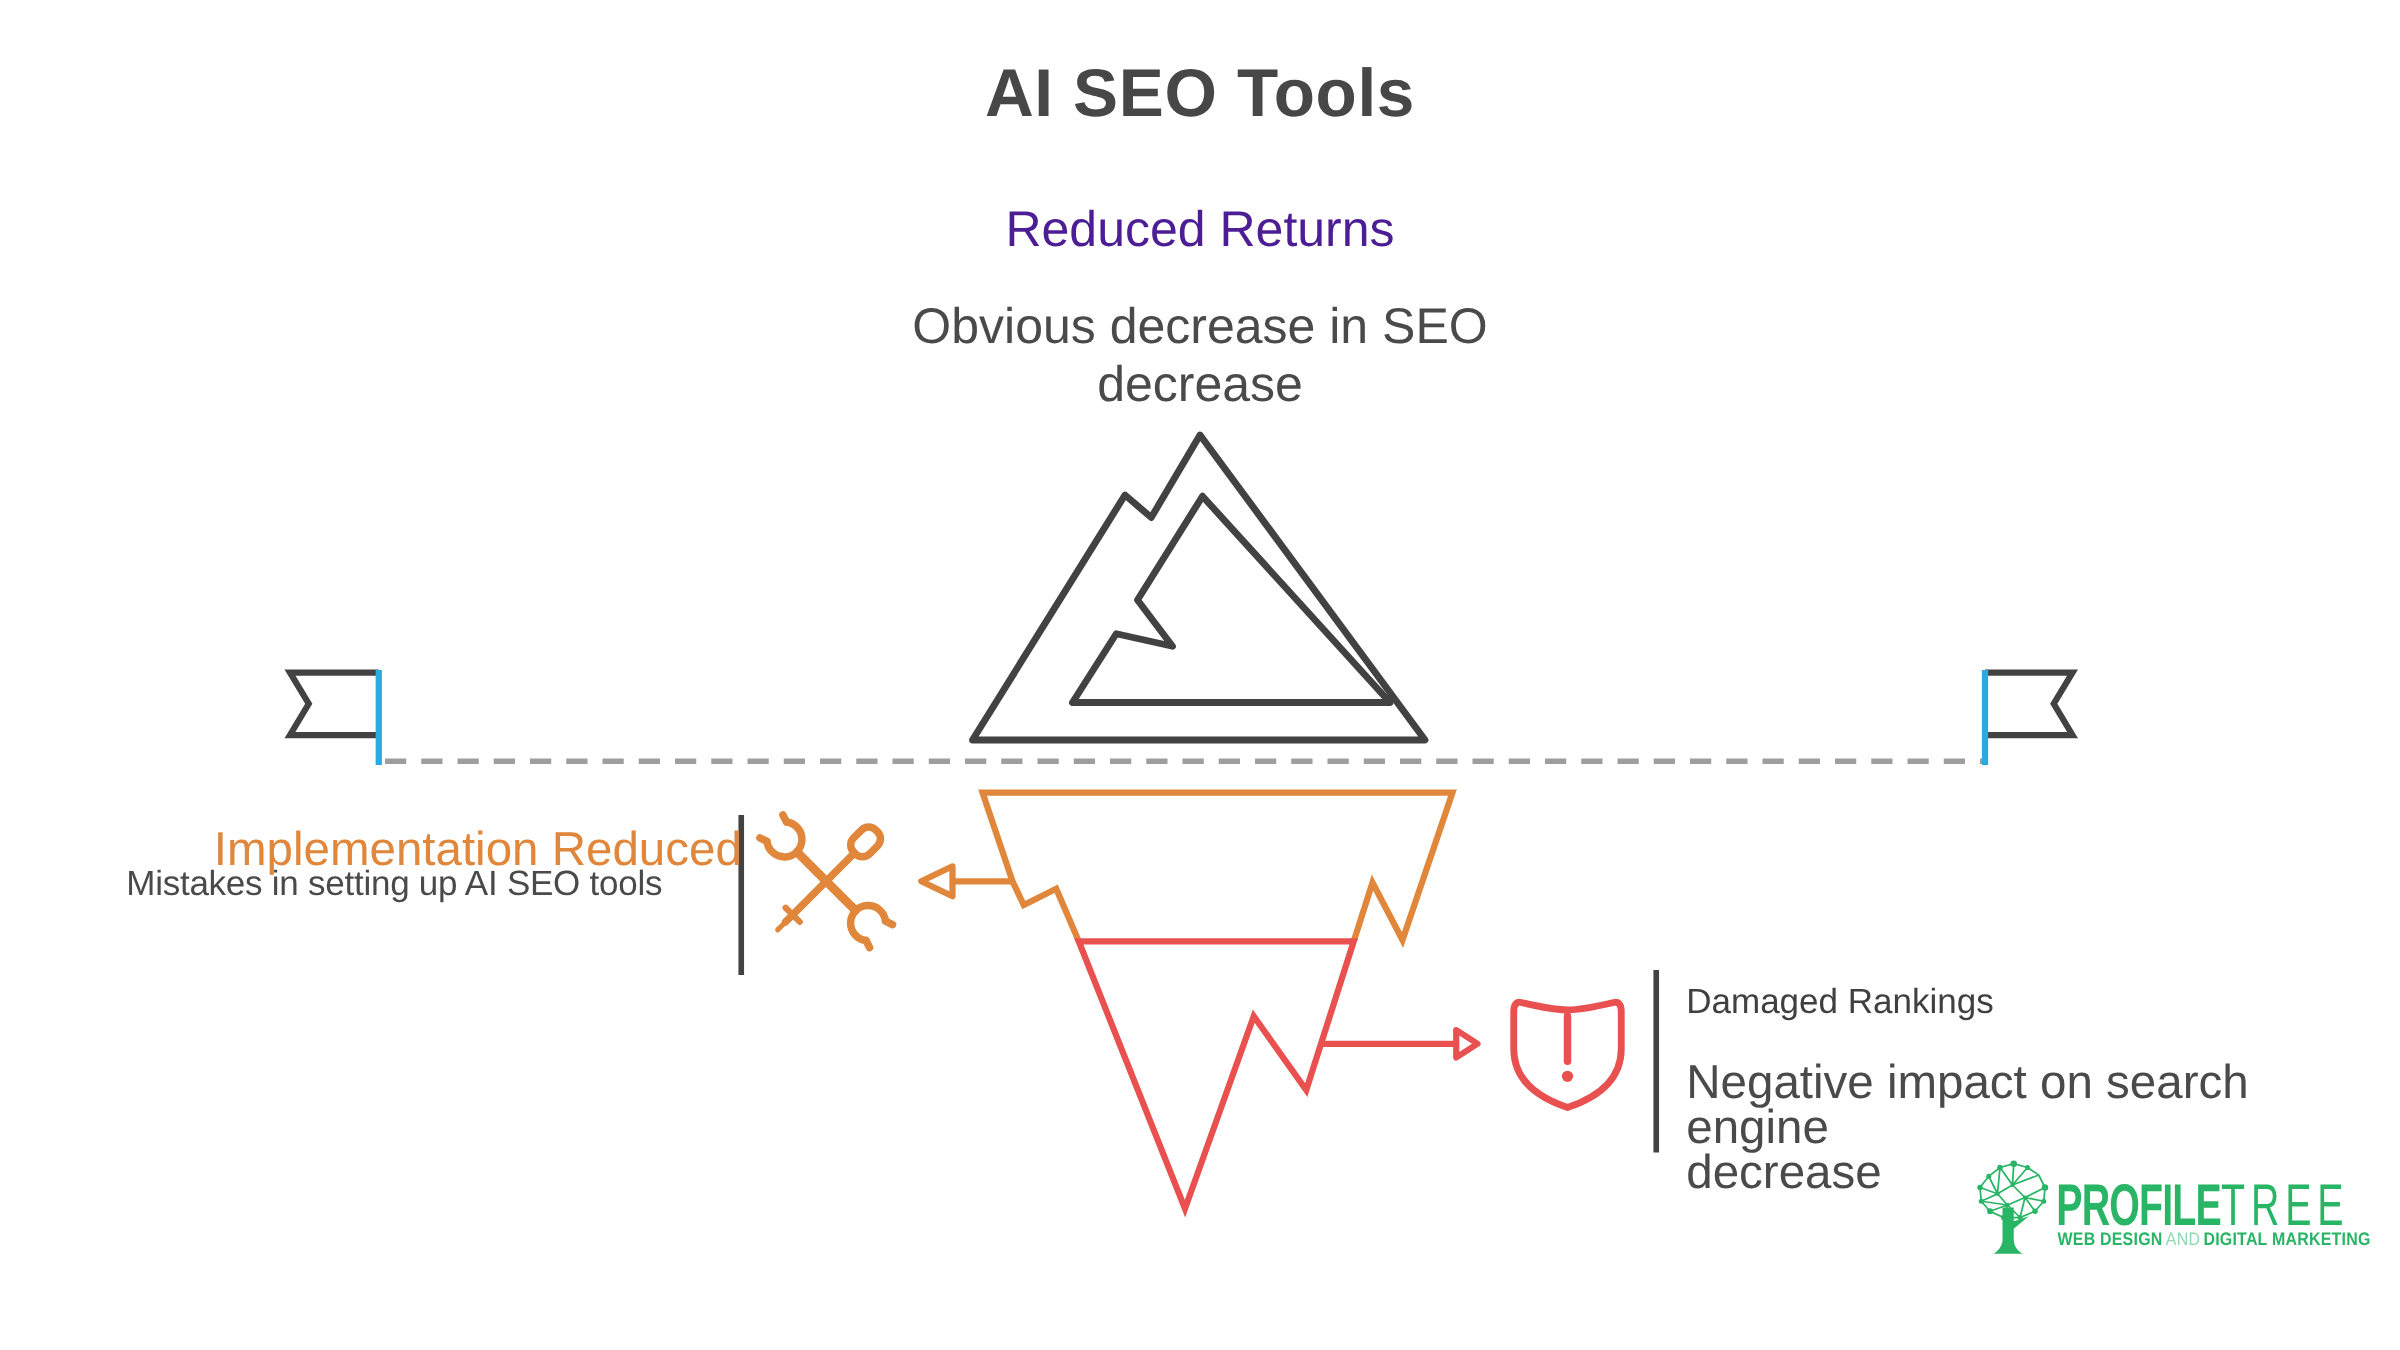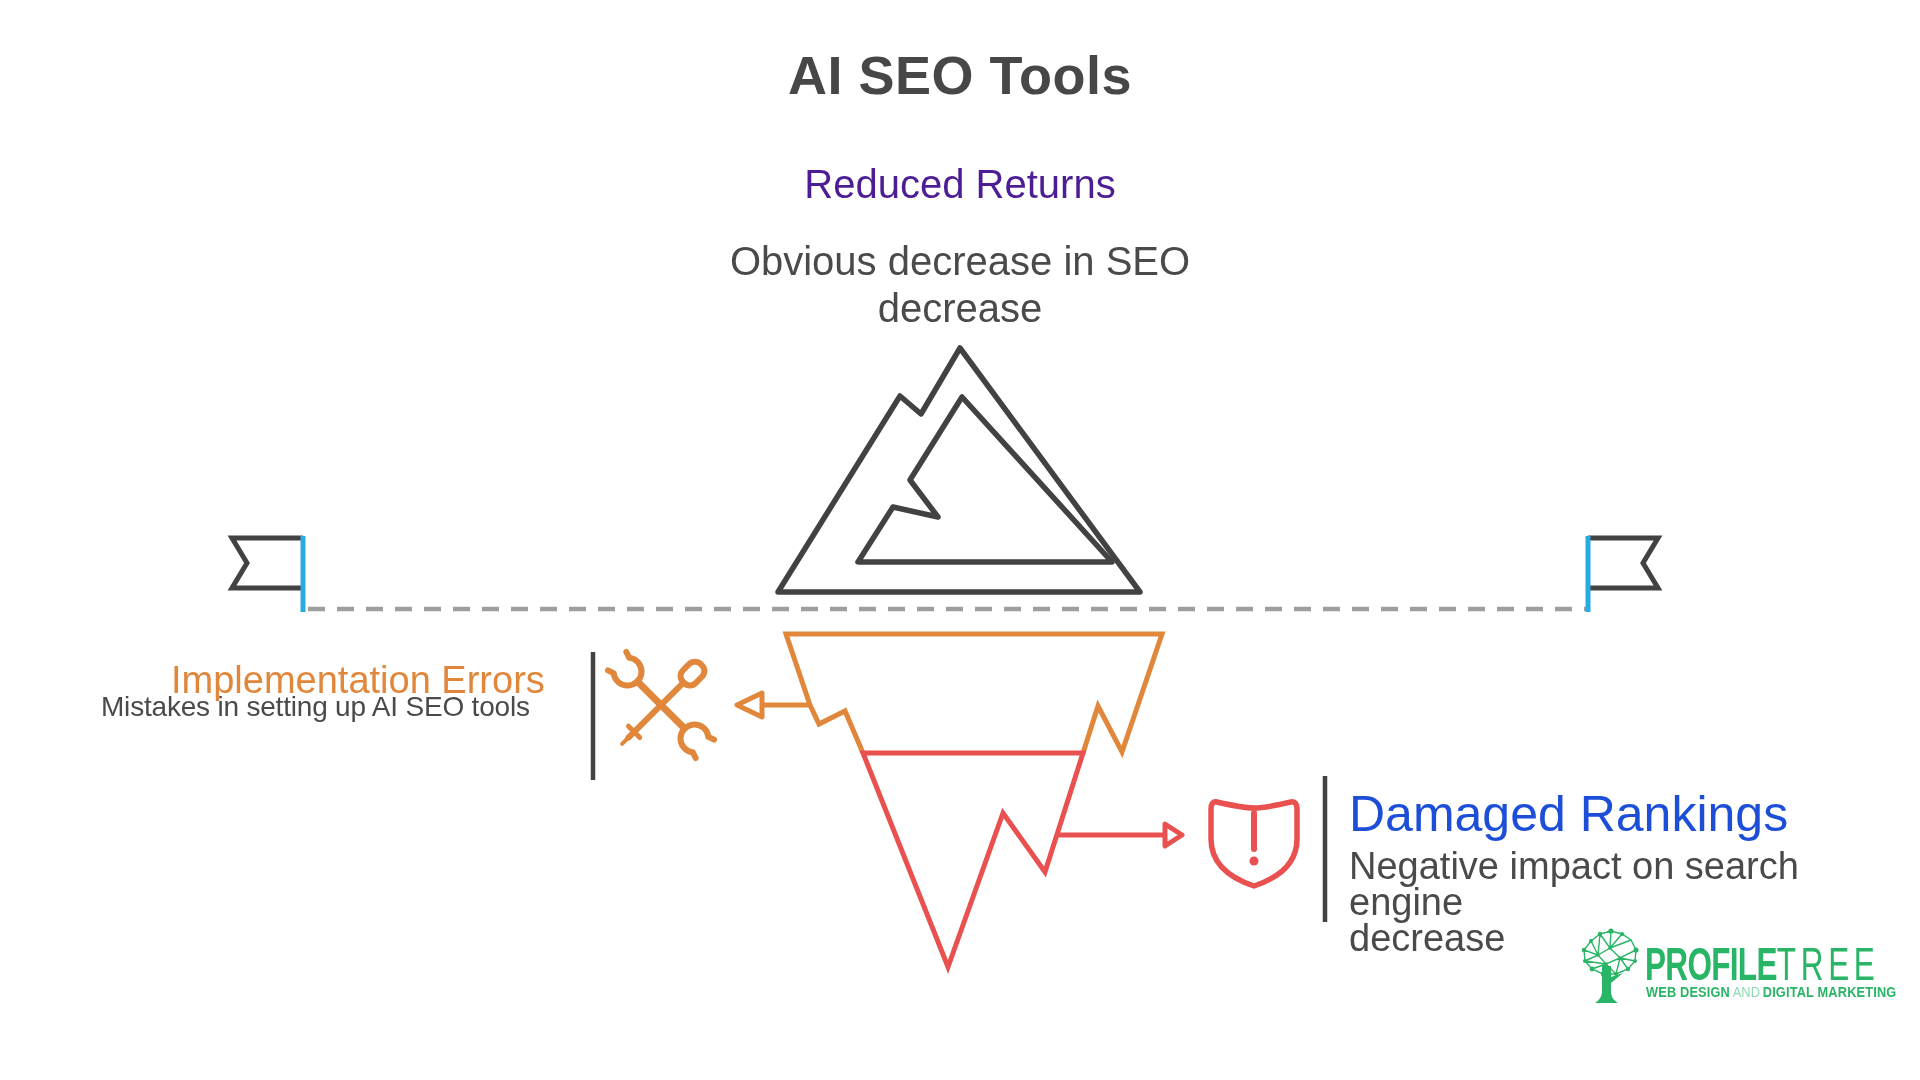--- a/index.html
+++ b/index.html
@@ -8,21 +8,21 @@
     font-family:"Liberation Sans", sans-serif;
   }
   .abs{position:absolute;}
   .centered{left:0;right:0;text-align:center;}
   .title{top:44px;font-size:54px;font-weight:700;color:#474747;letter-spacing:.5px;}
   .surface-label{top:162px;font-size:40px;color:#4c1d95;}
   .surface-desc{top:238px;font-size:40px;line-height:47px;color:#4A4A4A;}
   .surface-desc span{display:block;}
   .left-heading{left:171px;top:659px;font-size:38px;color:#E0873C;}
   .left-sub{left:101px;top:691px;font-size:28px;color:#4A4A4A;letter-spacing:-.2px;}
-  .right-heading{left:1349px;top:785px;font-size:50px;color:#1d4ed8;}
+  .right-heading{left:1349px;top:785px;font-size:28px;color:#404040;}
   .right-sub{left:1349px;top:848px;font-size:38px;line-height:36px;color:#4A4A4A;}
   .right-sub span{display:block;}
   .logo-wordmark{
     left:1645px;top:936px;font-size:47px;font-weight:700;color:#28B566;
     transform:scaleX(.67);transform-origin:left top;letter-spacing:-1px;white-space:nowrap;
   }
   .brand-secondary{font-weight:400;letter-spacing:7px;}
   .logo-tagline{
     left:1646px;top:984px;font-size:14.5px;font-weight:700;color:#28B566;
     transform:scaleX(.88);transform-origin:left top;white-space:nowrap;letter-spacing:.2px;
@@ -124,21 +124,21 @@
 
   <div class="abs centered title">AI SEO Tools</div>
 
   <div class="abs centered surface-label">Reduced Returns</div>
 
   <div class="abs centered surface-desc">
     <span>Obvious decrease in SEO</span>
     <span>decrease</span>
   </div>
 
-  <div class="abs left-heading">Implementation Errors</div>
+  <div class="abs left-heading">Implementation Reduced</div>
   <div class="abs left-sub">Mistakes in setting up AI SEO tools</div>
 
   <div class="abs right-heading">Damaged Rankings</div>
   <div class="abs right-sub">
     <span>Negative impact on search engine</span>
     <span>decrease</span>
   </div>
 
   <div class="abs logo-wordmark"><span>PROFILE</span><span class="brand-secondary">TREE</span></div>
 

